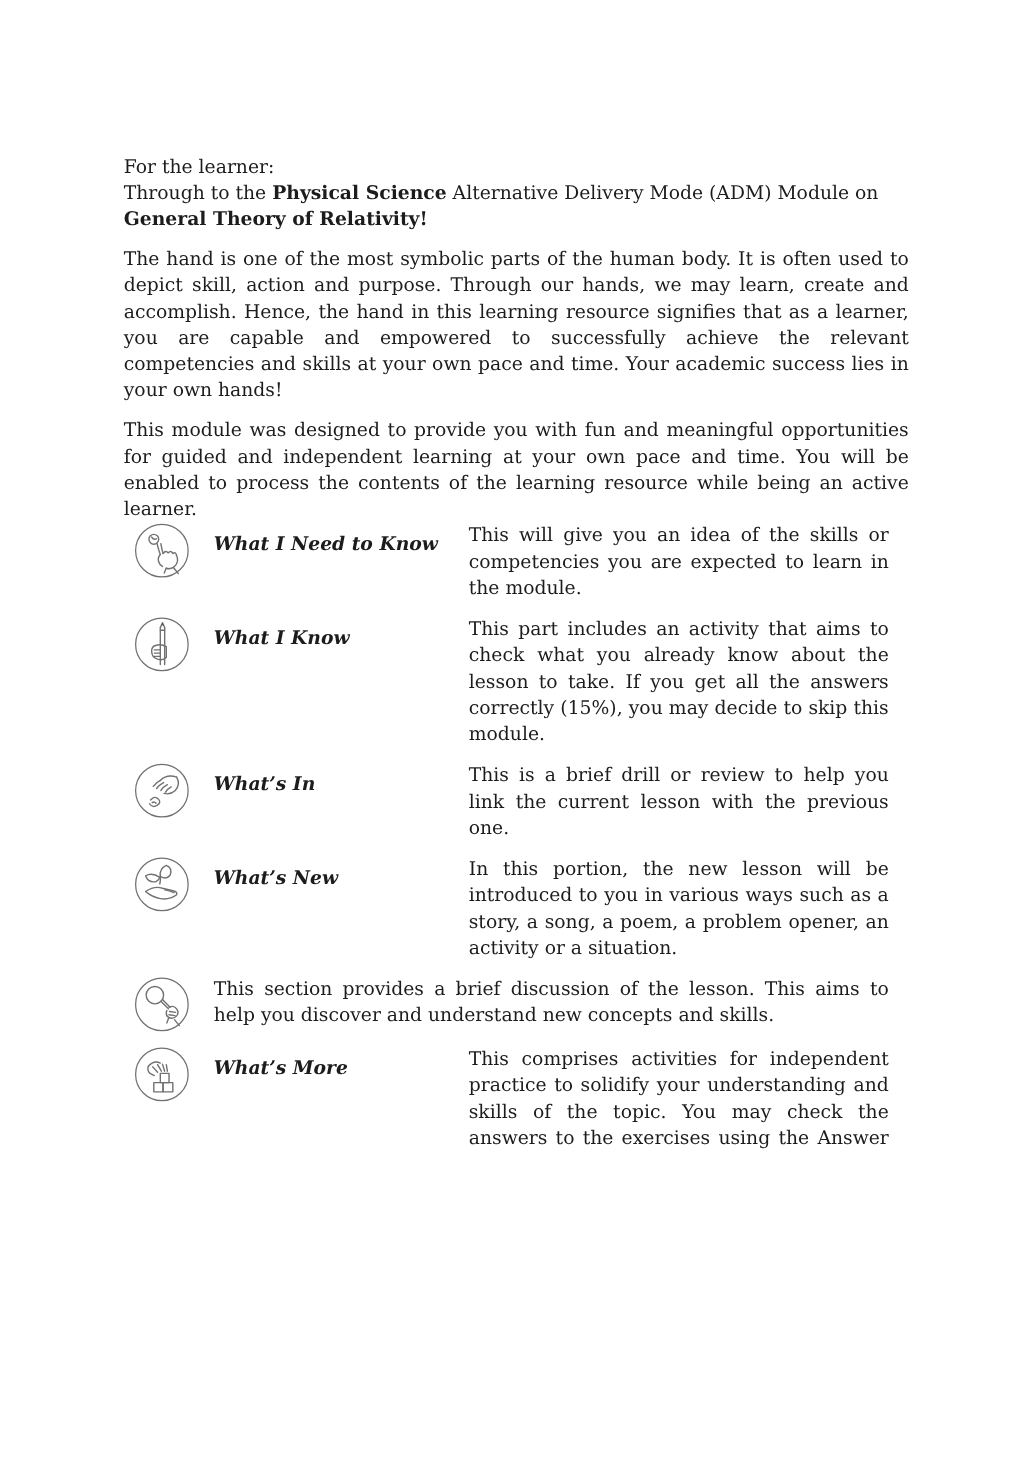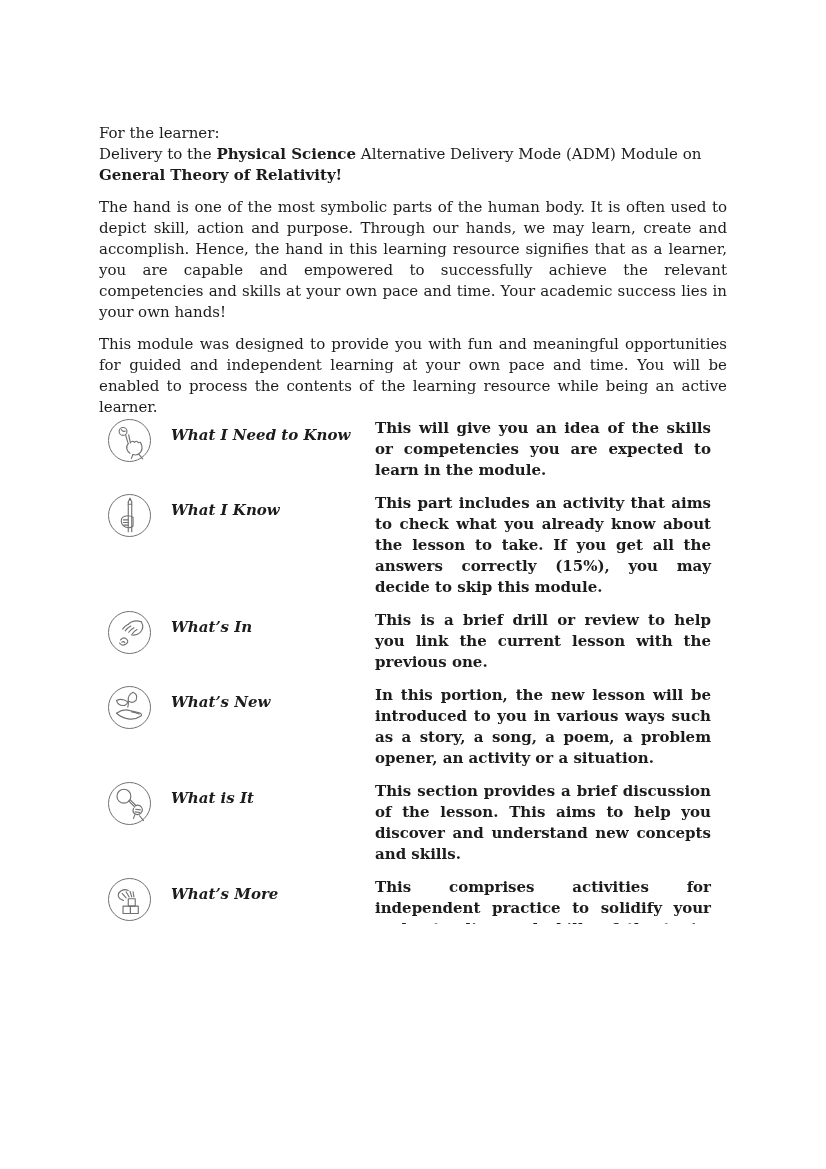--- a/index.html
+++ b/index.html
@@ -36,42 +36,42 @@
     display: flex; align-items: center; justify-content: center;
   }
   .icon-circle svg { width: 40px; height: 40px; display: block; }
   .ink { stroke: #717171; fill: none; stroke-width: 1.3; stroke-linecap: round; stroke-linejoin: round; }
   .label-cell {
     flex: 0 0 204px; width: 204px;
     padding-top: 7px;
     font-weight: bold; font-style: italic;
     font-size: 15px;
   }
-  .desc-cell { flex: 1; text-align: justify; padding-right: 16px; font-weight: bold; }
+  .desc-cell { flex: 1; text-align: justify; padding-right: 16px; }
   .page-number {
     position: absolute; top: 1094px; left: 0; width: 100%;
     text-align: center; font-size: 19px; color: #222222;
   }
   .watermark {
     position: absolute; top: 1111px; left: 0; width: 100%;
     text-align: right;
     font-family: "DejaVu Sans", sans-serif;
     font-size: 19px; letter-spacing: 0.5px;
     color: #c7c7c7;
   }
 </style>
 </head>
 <body>
 
 <div class="page">
   <div class="content">
 
     <div class="intro">
       <p><span>For the learner:</span></p>
-      <p><span>Delivery to the </span><span class="bold">Physical Science</span><span> Alternative Delivery Mode (ADM) Module on</span><br><span class="bold">General Theory of Relativity</span><span class="bold">!</span></p>
+      <p><span>Through to the </span><span class="bold">Physical Science</span><span> Alternative Delivery Mode (ADM) Module on</span><br><span class="bold">General Theory of Relativity</span><span class="bold">!</span></p>
     </div>
 
     <p class="para">The hand is one of the most symbolic parts of the human body. It is often used to depict skill, action and purpose. Through our hands, we may learn, create and accomplish. Hence, the hand in this learning resource signifies that as a learner, you are capable and empowered to successfully achieve the relevant competencies and skills at your own pace and time. Your academic success lies in your own hands!</p>
     <p class="para">This module was designed to provide you with fun and meaningful opportunities for guided and independent learning at your own pace and time. You will be enabled to process the contents of the learning resource while being an active learner.</p>
 
     <div class="rows">
 
       <div class="row">
         <div class="icon-cell">
           <div class="icon-circle">
@@ -159,21 +159,20 @@
                 <circle cx="16" cy="14" r="8"></circle>
                 <path d="M21.5 19.5 L28.5 26.5"></path>
                 <path d="M23 18 L30 25"></path>
                 <path d="M29 25 q4.5 -2 7 1.5 q2.5 3.5 0 6.5 q-3.5 4 -8 1 q-2.5 -2.5 -1 -6"></path>
                 <path d="M29.5 29 l5.5 0.8 M29 32 l5.5 0.8"></path>
                 <path d="M34 36.5 l4.5 5.5 M28.5 35.5 l-1.5 4"></path>
               </g>
             </svg>
           </div>
         </div>
-        <div class="label-cell">What is It</div>
         <div class="desc-cell">This section provides a brief discussion of the lesson. This aims to help you discover and understand new concepts and skills.</div>
       </div>
 
       <div class="row">
         <div class="icon-cell">
           <div class="icon-circle">
             <svg viewBox="0 0 46 46">
               <g class="ink">
                 <rect x="15" y="30" width="8.5" height="8.5"></rect>
                 <rect x="23.5" y="30" width="9" height="8.5"></rect>

